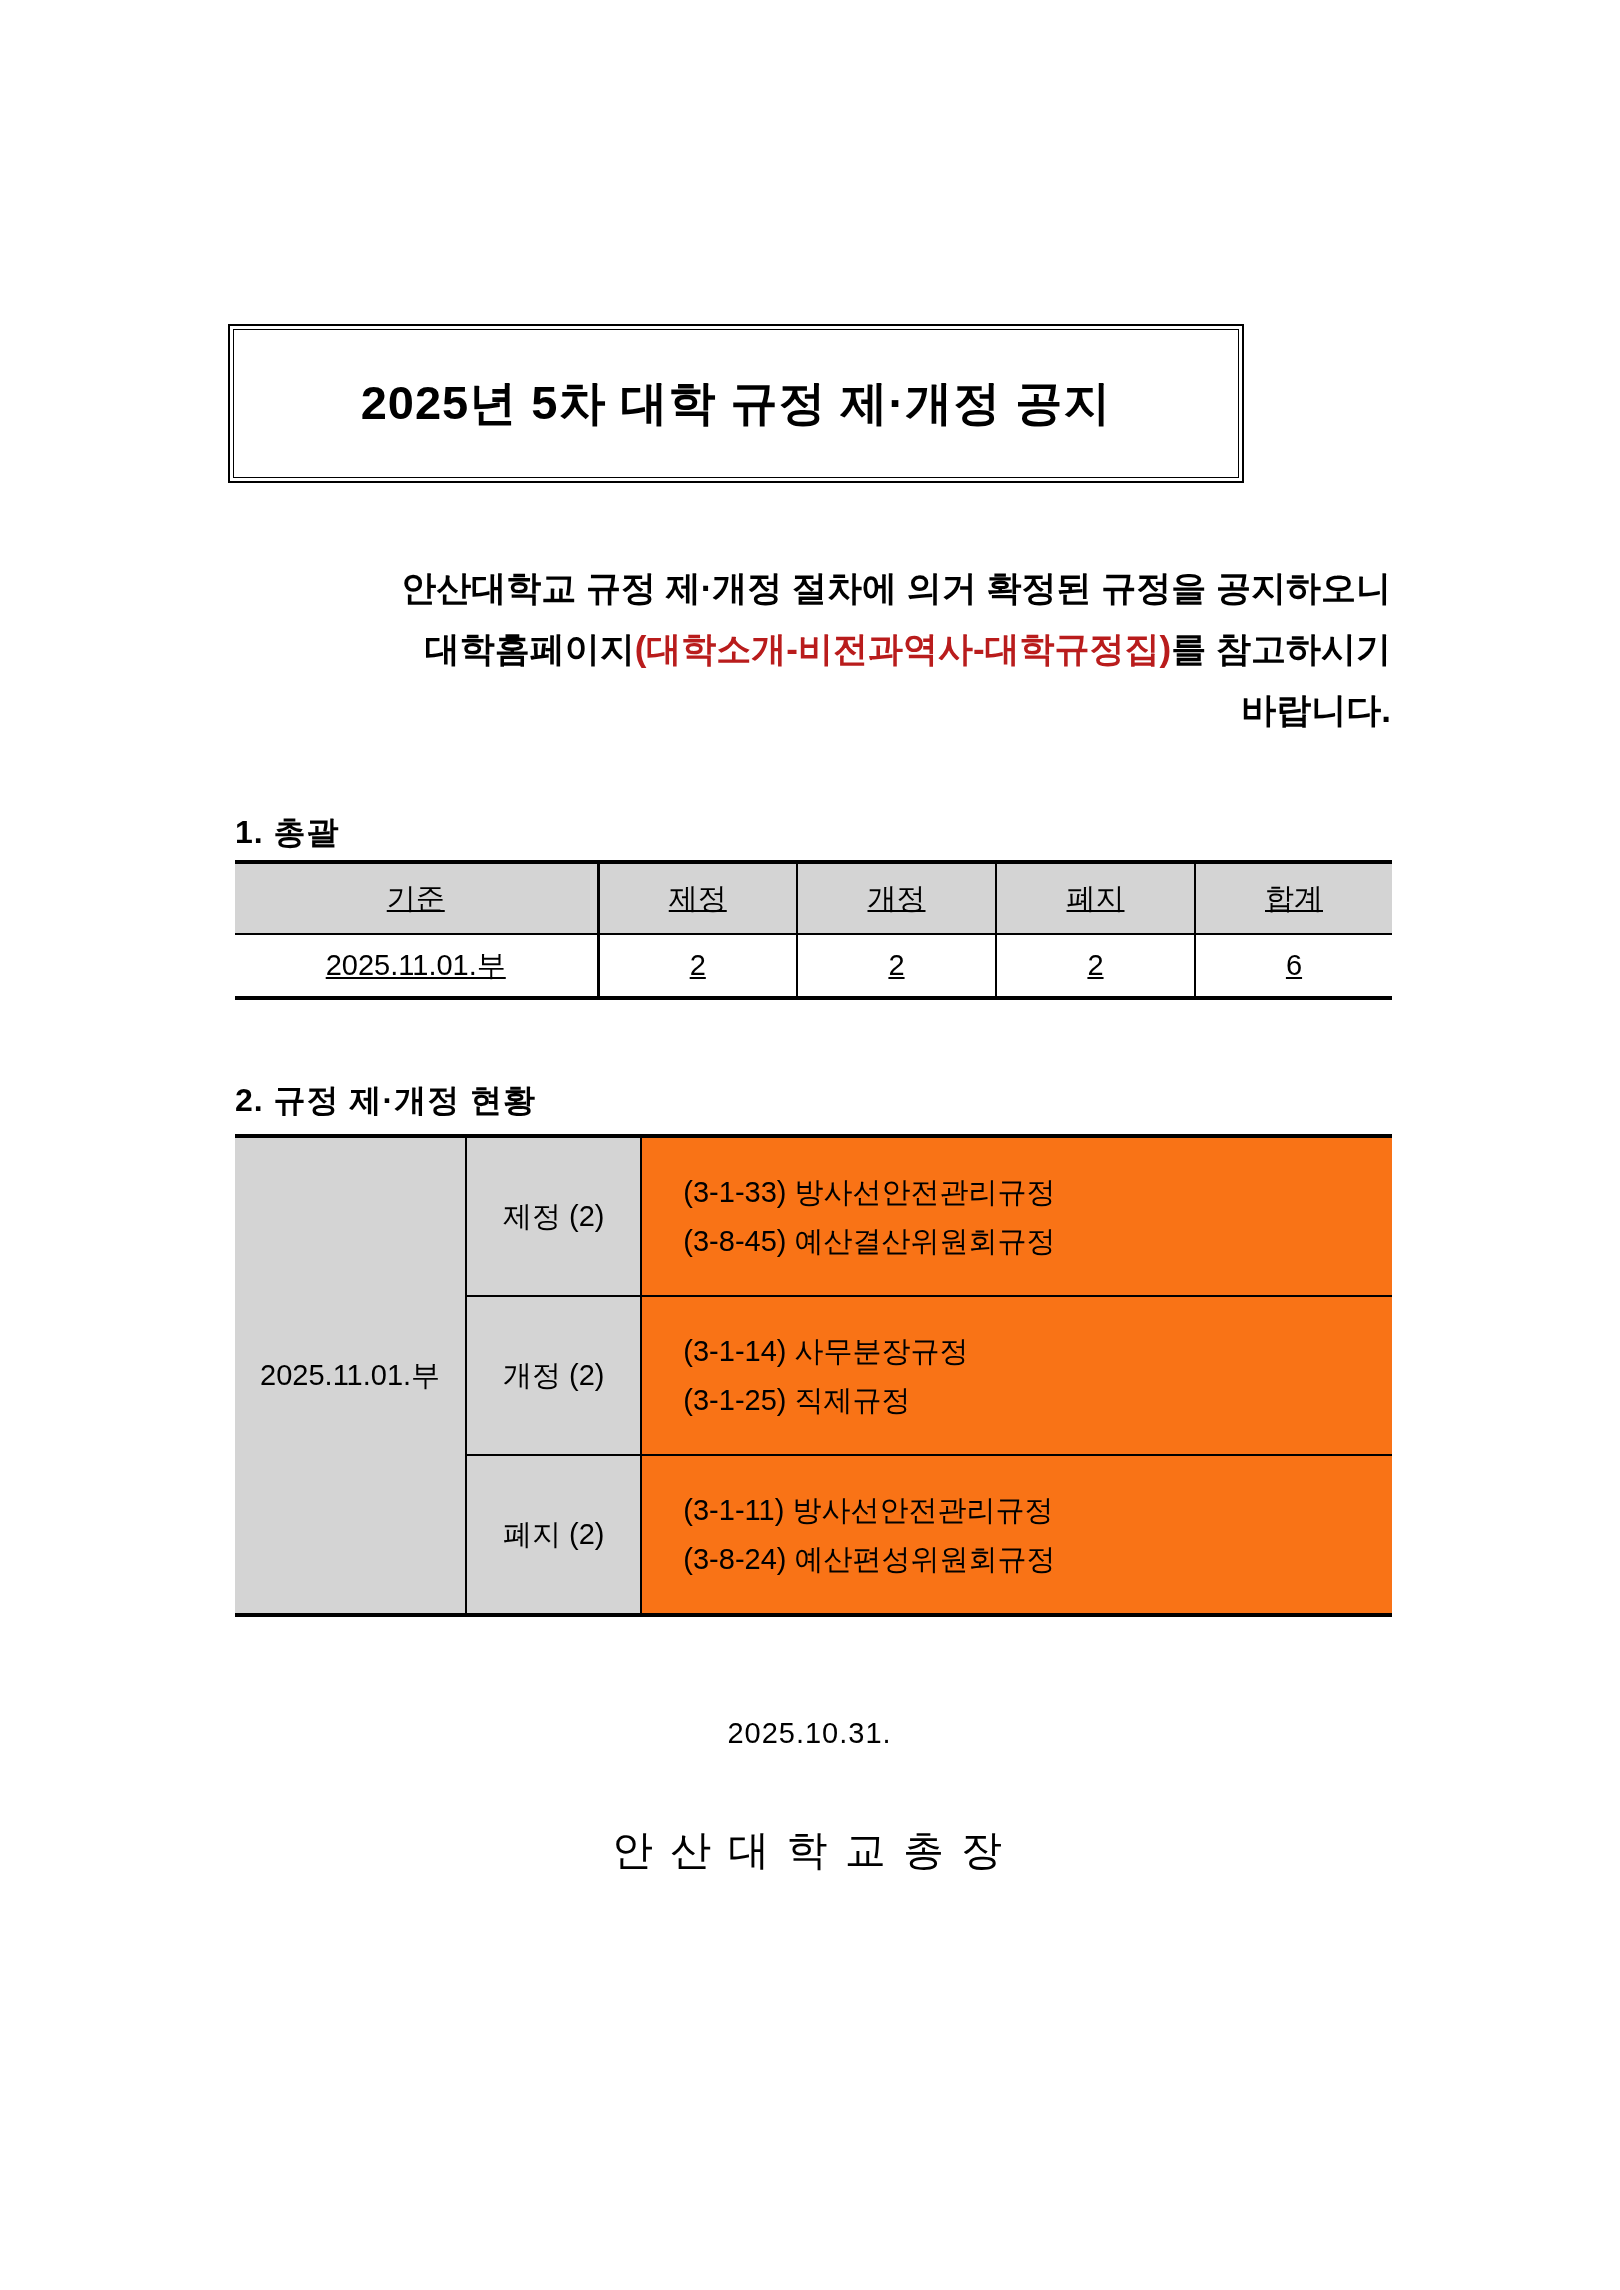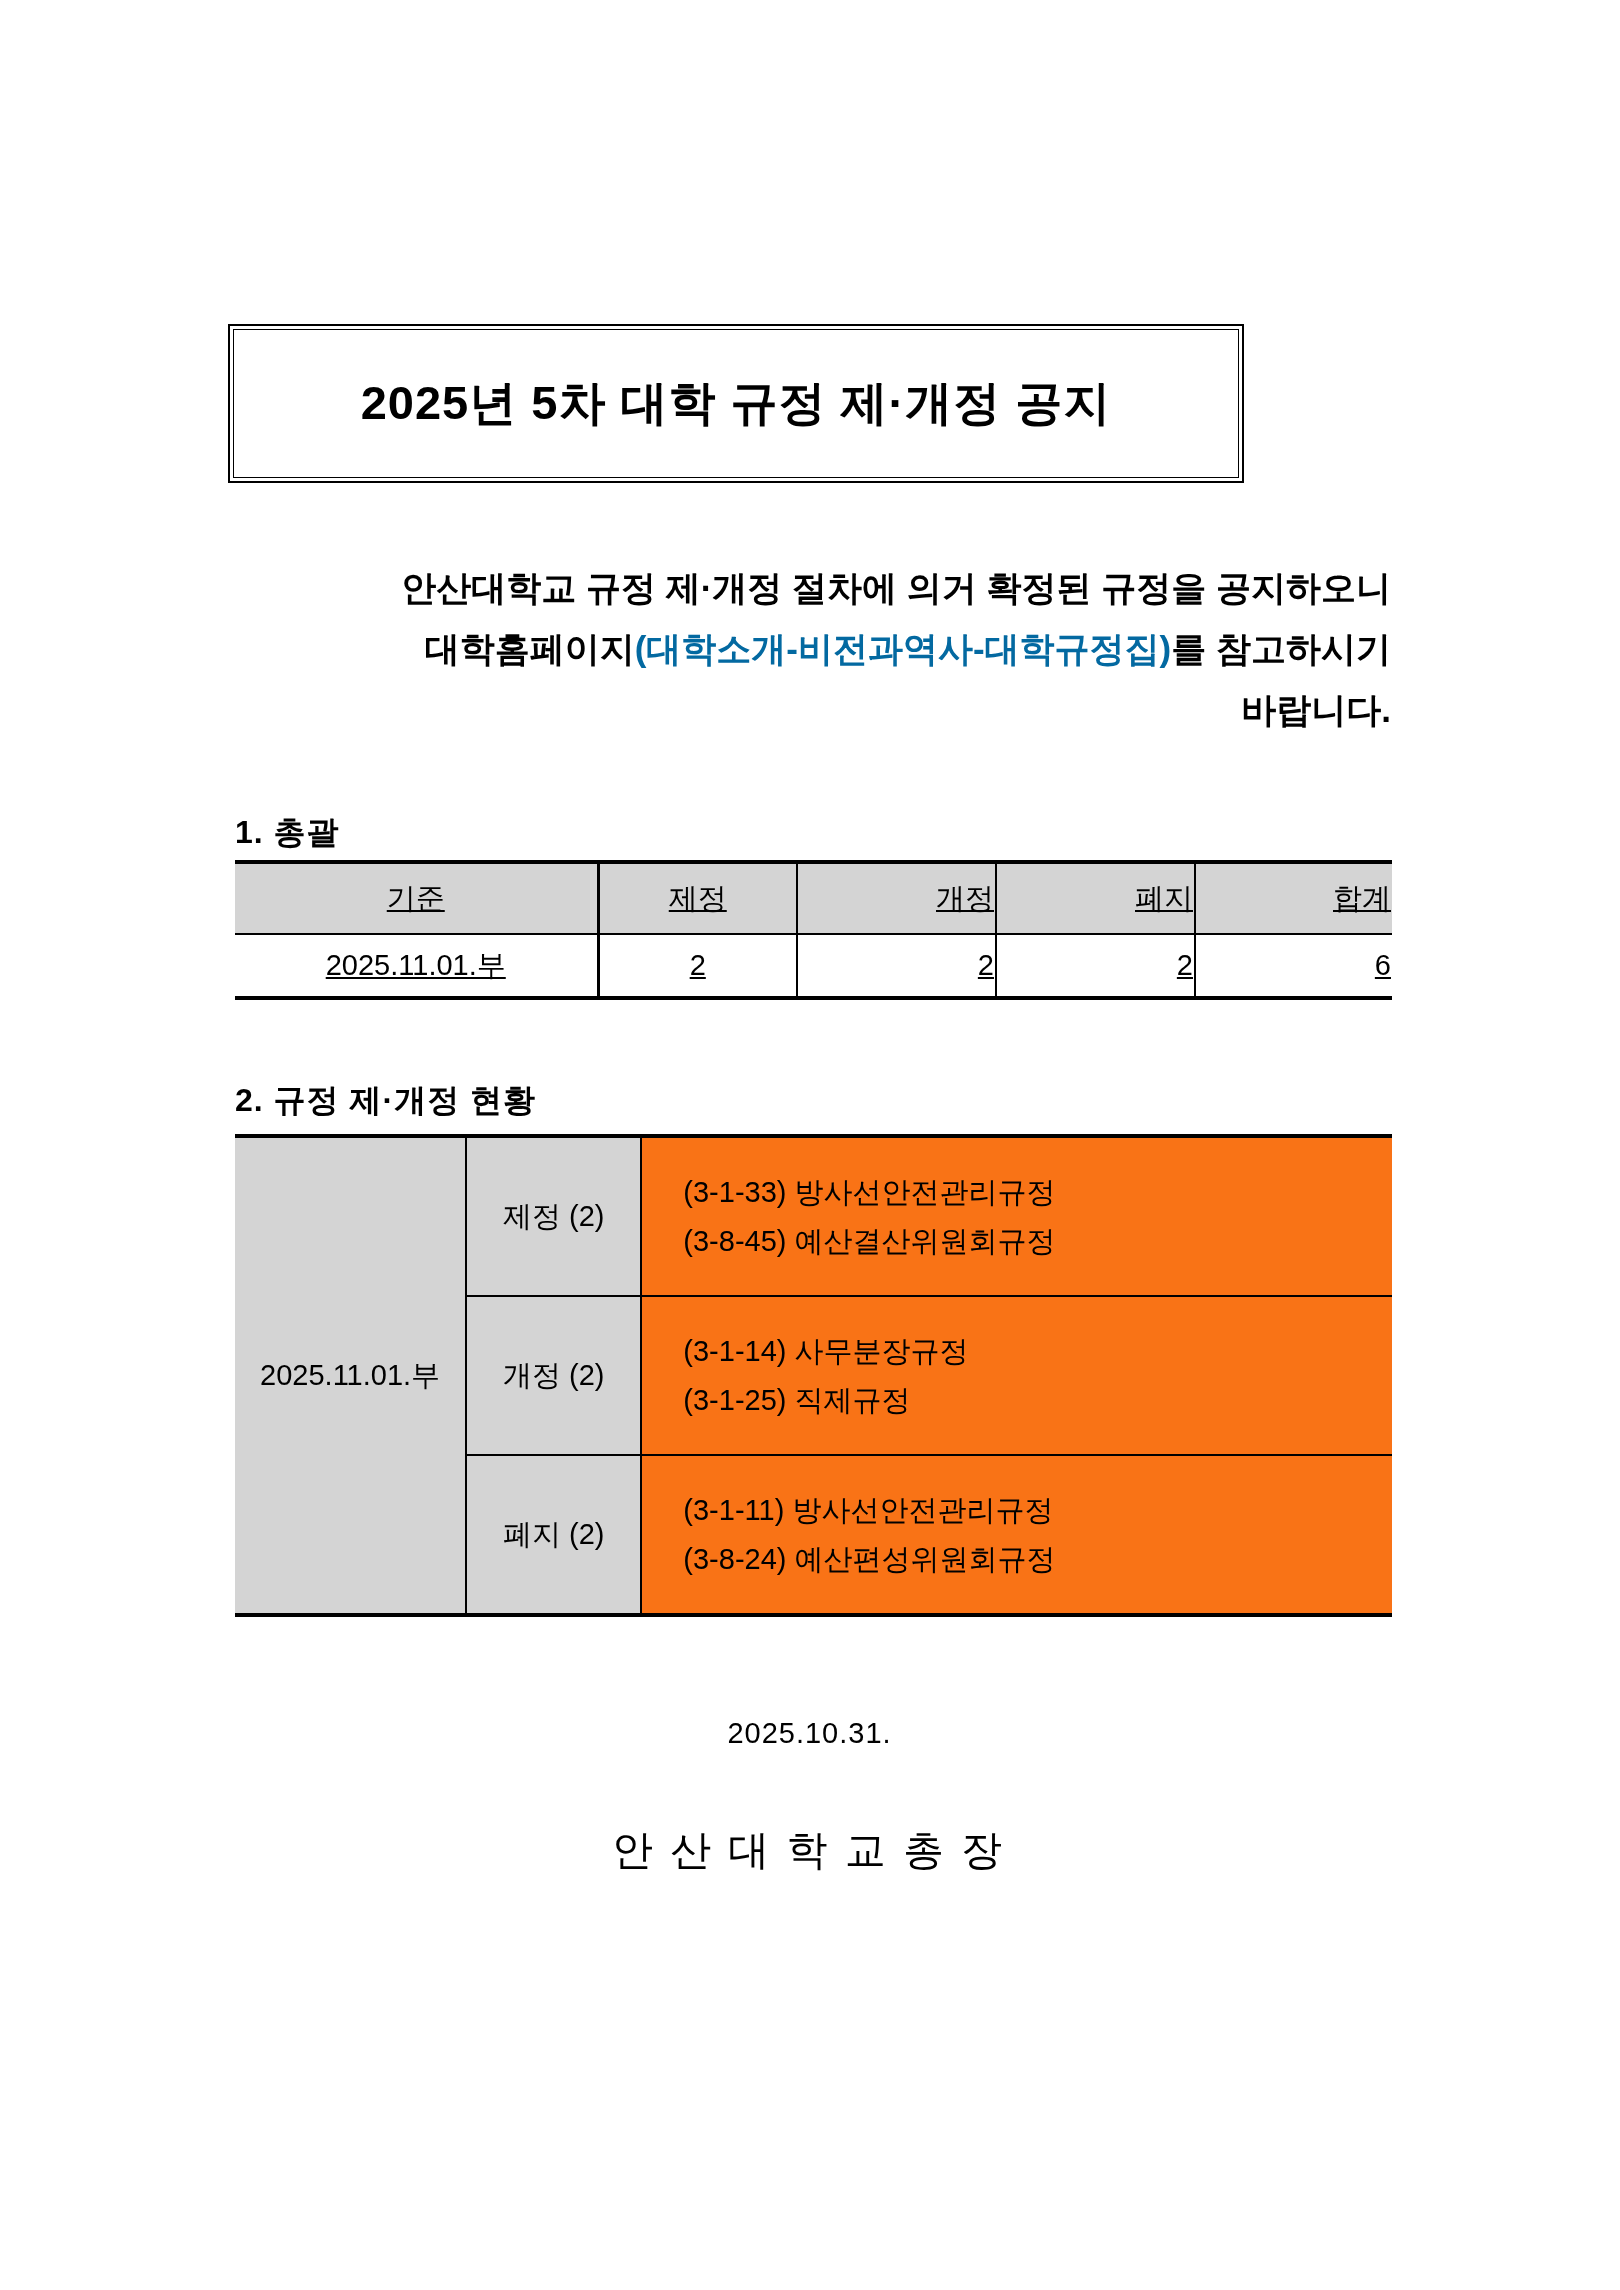--- a/index.html
+++ b/index.html
@@ -19,21 +19,21 @@
   .title-box-inner{
     width:100%;height:100%;border:1px solid #000;box-sizing:border-box;
     display:flex;align-items:center;justify-content:center;
   }
   .doc-title{font-size:47px;font-weight:bold;letter-spacing:1px;}
   
   .intro{
     position:absolute;left:228px;top:557px;width:1163px;
     text-align:right;font-size:35px;font-weight:bold;line-height:61px;
   }
-  .intro .link{color:#0369a1;}
+  .intro .link{color:#b91c1c;}
   
   .sec-heading{
     position:absolute;left:235px;
     font-size:32px;font-weight:bold;line-height:39px;letter-spacing:1px;
   }
   .sec1{top:796px;margin-top:17px;}
   .sec2{top:1081px;}
   
   .t1{
     position:absolute;left:235px;top:860px;width:1157px;
@@ -41,21 +41,21 @@
     border-top:4.9px solid #000;border-bottom:4.9px solid #000;
     font-size:29px;
     text-decoration:underline;
   }
   .t1 th{
     background:#d4d4d4;font-weight:normal;height:67px;
     border-bottom:2px solid #000;text-align:center;
   }
   .t1 td{height:59px;text-align:center;}
   .t1 .sep-thick{border-left:3.9px solid #000;}
-  .t1 .sep-thin{border-left:2px solid #000;text-align:right;}
+  .t1 .sep-thin{border-left:2px solid #000;}
   
   .t2{
     position:absolute;left:235px;top:1134px;width:1157px;
     border-collapse:collapse;table-layout:fixed;
     border-top:4.9px solid #000;border-bottom:4.9px solid #000;
     font-size:29px;
   }
   .t2 td{height:155px;vertical-align:middle;}
   .t2 .date-cell{background:#d4d4d4;text-align:center;border-right:2.9px solid #000;}
   .t2 .cat-cell{background:#d4d4d4;text-align:center;border-right:2.9px solid #000;}

